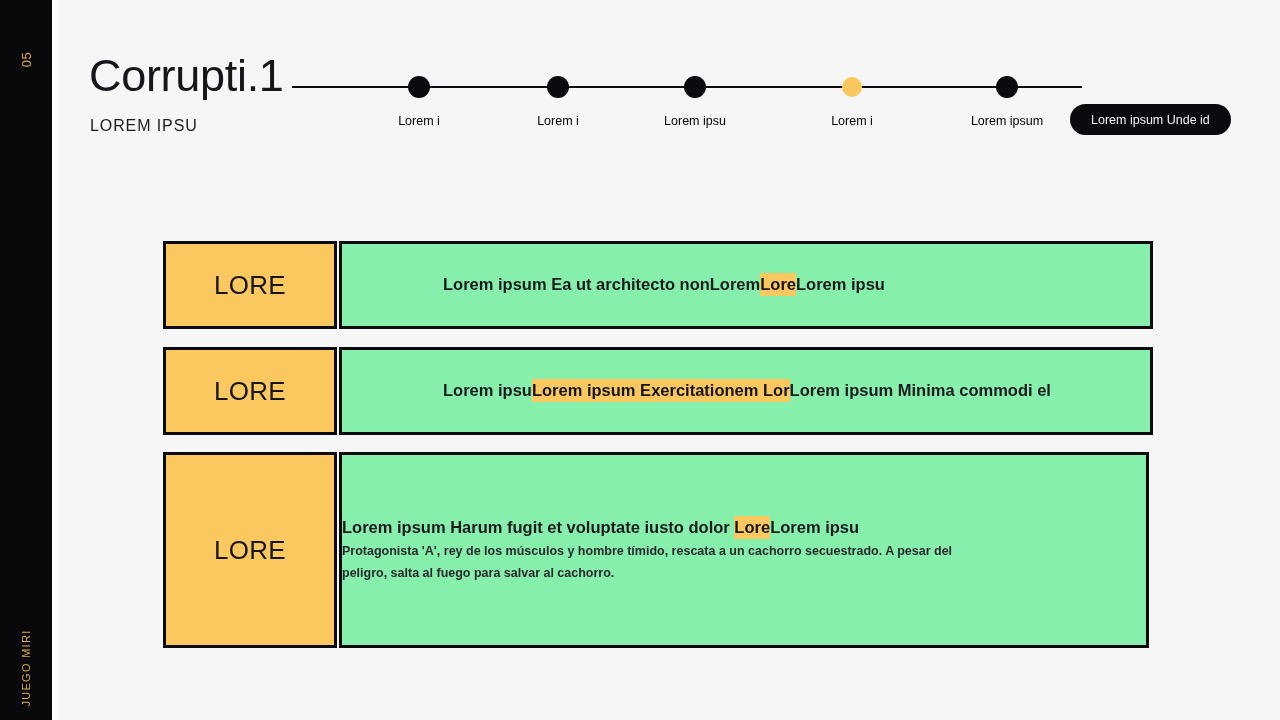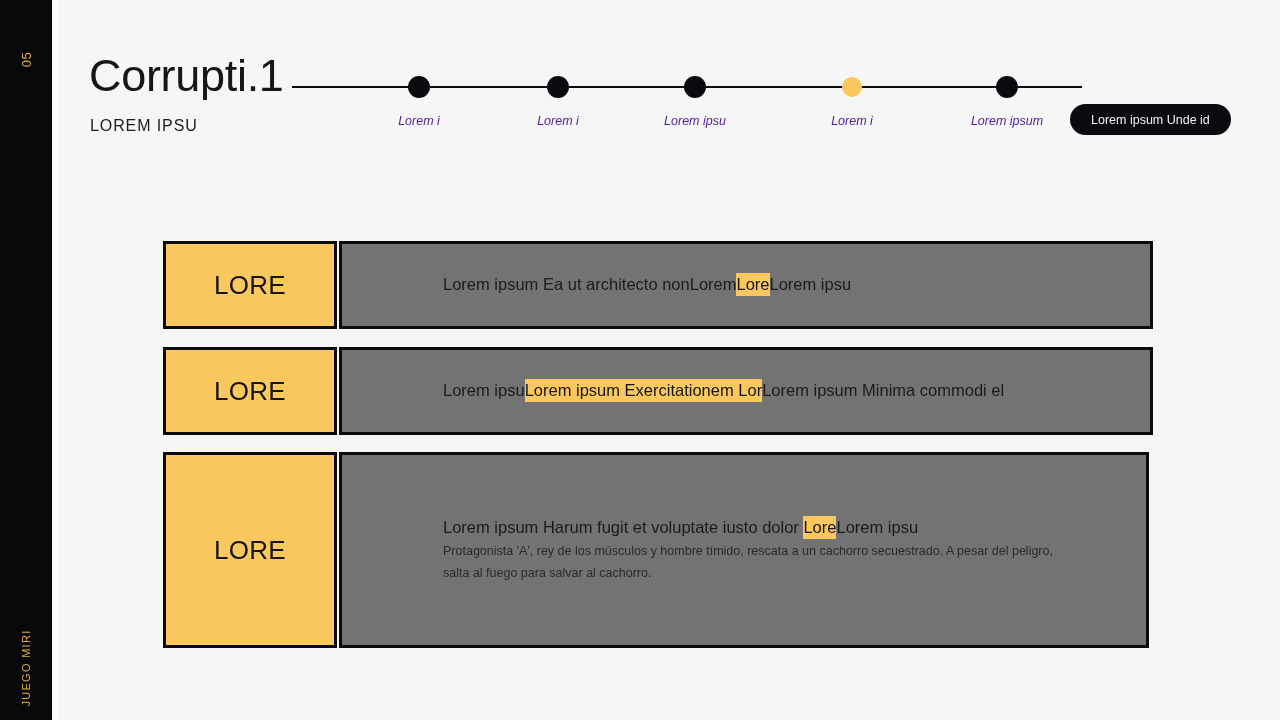--- a/index.html
+++ b/index.html
@@ -127,24 +127,23 @@
     background: #fbc85f;
     width: 20px;
     height: 20px;
     top: 17px;
   }
 
   .tl-label {
     position: absolute;
     top: 54px;
     font-size: 12.5px;
-    color: #4c1d95;
+    color: #000000;
     white-space: nowrap;
     transform: translateX(-50%);
-    font-style: italic;
   }
 
   .tl-pill {
     position: absolute;
     left: 778px;
     top: 12px;
     height: 31px;
     padding: 0 21px;
     border-radius: 16px;
     background: #0b0a0e;
@@ -180,26 +179,27 @@
   }
 
   .row-tag-label {
     font-size: 26px;
     letter-spacing: 0.3px;
     font-weight: 400;
   }
 
   .row-body {
     position: absolute;
-    background: #737373;
+    background: #86efac;
     border: 3px solid #0b0a0e;
     display: flex;
     flex-direction: column;
     justify-content: center;
     z-index: 1;
+    font-weight: bold;
   }
 
   .row-line {
     font-size: 16.5px;
     color: #1b1a1f;
     line-height: 1.55;
     white-space: nowrap;
   }
 
   .row-note {
@@ -220,21 +220,21 @@
   #row1 { left: 163px; top: 241px; }
   #row1 .row-tag  { left: 0;   top: 0;  width: 174px; height: 88px; }
   #row1 .row-body { left: 176px; top: 0; width: 814px; height: 88px; padding-left: 101px; }
 
   #row2 { left: 163px; top: 347px; }
   #row2 .row-tag  { left: 0;   top: 0;  width: 174px; height: 88px; }
   #row2 .row-body { left: 176px; top: 0; width: 814px; height: 88px; padding-left: 101px; }
 
   #row3 { left: 163px; top: 452px; }
   #row3 .row-tag  { left: 0;   top: 0;  width: 174px; height: 196px; }
-  #row3 .row-body { left: 176px; top: 0; width: 810px; height: 196px; padding-left: 101px; }
+  #row3 .row-body { left: 176px; top: 0; width: 810px; height: 196px; }
 </style>
 </head>
 <body>
 
 <div class="slide">
 
   <div class="sidebar"></div>
   <div class="sidebar-divider"></div>
   <div class="page-number">05</div>
   <div class="sidebar-brand">JUEGO MIRI</div>

